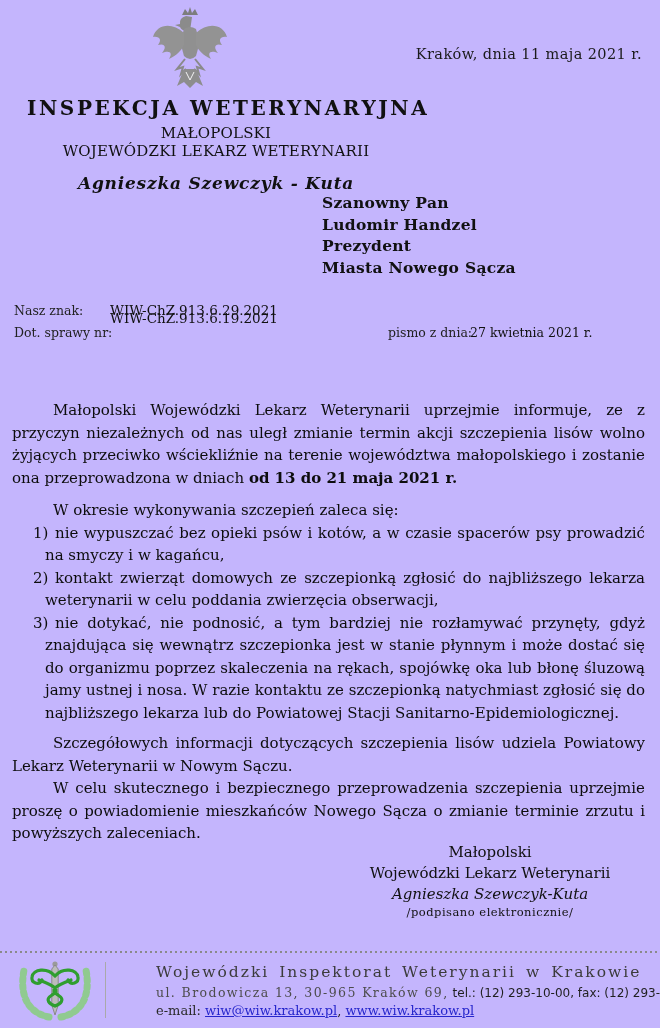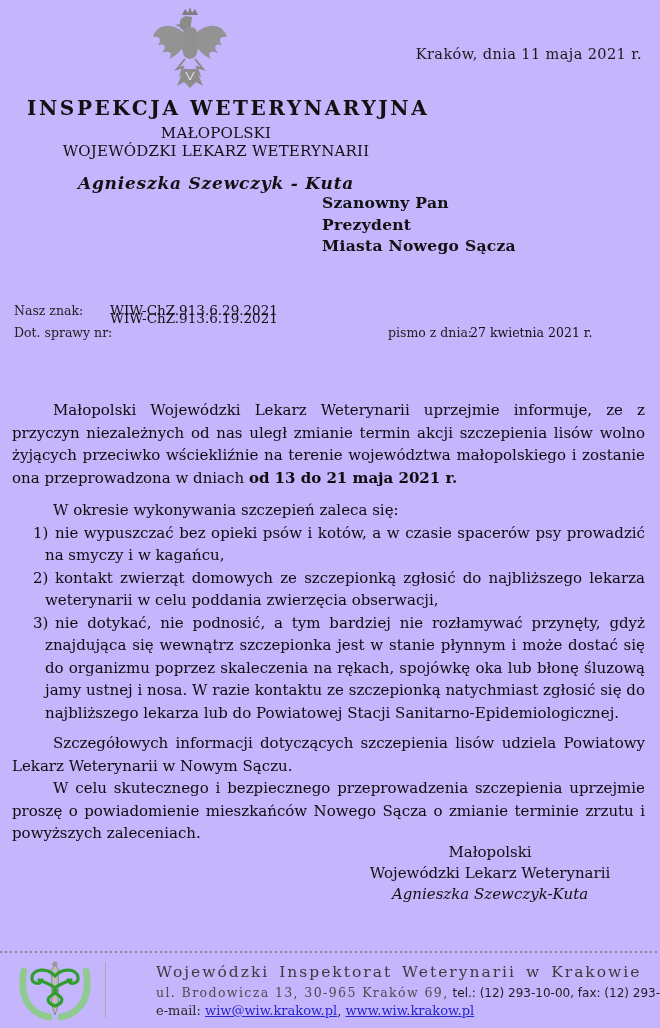--- a/index.html
+++ b/index.html
@@ -75,20 +75,21 @@
 
   <div class="org">
     <div class="org-name">INSPEKCJA WETERYNARYJNA</div>
     <div class="org-sub first">MAŁOPOLSKI</div>
     <div class="org-sub">WOJEWÓDZKI LEKARZ WETERYNARII</div>
     <div class="org-signer">Agnieszka Szewczyk - Kuta</div>
   </div>
 
   <div class="recipient">
     <div>Szanowny Pan</div>
+    <div>Ludomir Handzel</div>
     <div>Prezydent</div>
     <div>Miasta Nowego Sącza</div>
   </div>
 
   <div class="refs">
     <span class="ref-label r1l">Nasz znak:</span>
     <span class="ref-value r1v">WIW-ChZ.913.6.29.2021</span>
     <span class="ref-label r2l">Dot. sprawy nr:</span>
     <span class="ref-value r2v">WIW-ChZ.913.6.19.2021</span>
     <span class="ref-label r2pl">pismo z dnia:</span>
@@ -111,20 +112,21 @@
       <span>nie dotykać, nie podnosić, a tym bardziej nie rozłamywać przynęty, gdyż znajdująca się wewnątrz szczepionka jest w stanie płynnym i może dostać się do organizmu poprzez skaleczenia na rękach, spojówkę oka lub błonę śluzową jamy ustnej i nosa. W razie kontaktu ze szczepionką natychmiast zgłosić się do najbliższego lekarza lub do Powiatowej Stacji Sanitarno-Epidemiologicznej.</span>
     </div>
     <p class="p-ind p3">Szczegółowych informacji dotyczących szczepienia lisów udziela Powiatowy Lekarz Weterynarii w Nowym Sączu.</p>
     <p class="p-ind">W celu skutecznego i bezpiecznego przeprowadzenia szczepienia uprzejmie proszę o powiadomienie mieszkańców Nowego Sącza o zmianie terminie zrzutu i powyższych zaleceniach.</p>
   </div>
 
   <div class="signature">
     <div>Małopolski</div>
     <div>Wojewódzki Lekarz Weterynarii</div>
     <div class="sig-name">Agnieszka Szewczyk-Kuta</div>
+    <div class="sig-note">/podpisano elektronicznie/</div>
   </div>
 
   <div class="footer-sep"></div>
 
   <span class="vet-emblem">
     <svg viewBox="0 0 84 62" width="84" height="62" aria-hidden="true">
       <path d="M36 58 C16 54 6 38 11 11" fill="none" stroke="#90ca90" stroke-width="7" stroke-dasharray="3 4" stroke-linecap="round"></path>
       <path d="M48 58 C68 54 78 38 73 11" fill="none" stroke="#90ca90" stroke-width="7" stroke-dasharray="3 4" stroke-linecap="round"></path>
       <circle cx="42" cy="5" r="2.6" fill="#9a9a9a"></circle>
       <path d="M42 6 l3.2 4 v36 l-3.2 10 -3.2 -10 V10 z" fill="#bcbcbc" stroke="#8a8a8a" stroke-width="1"></path>

